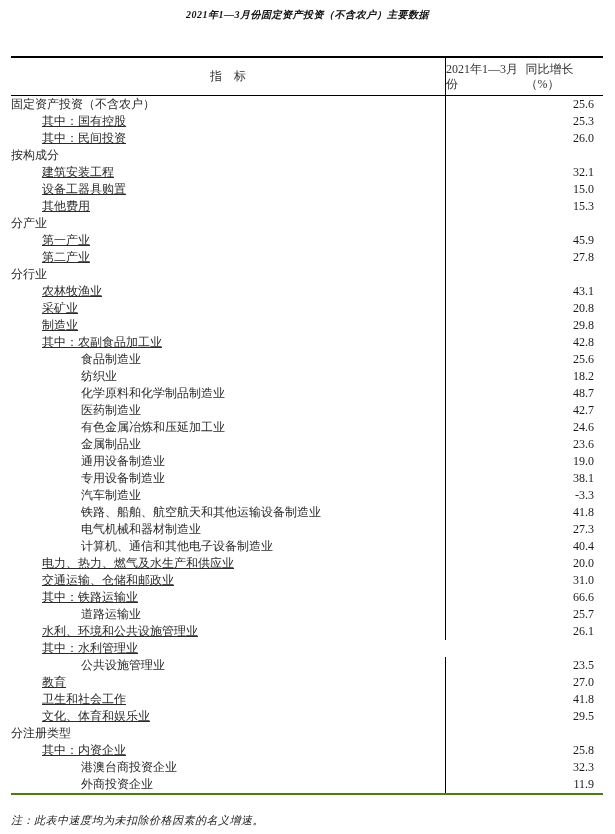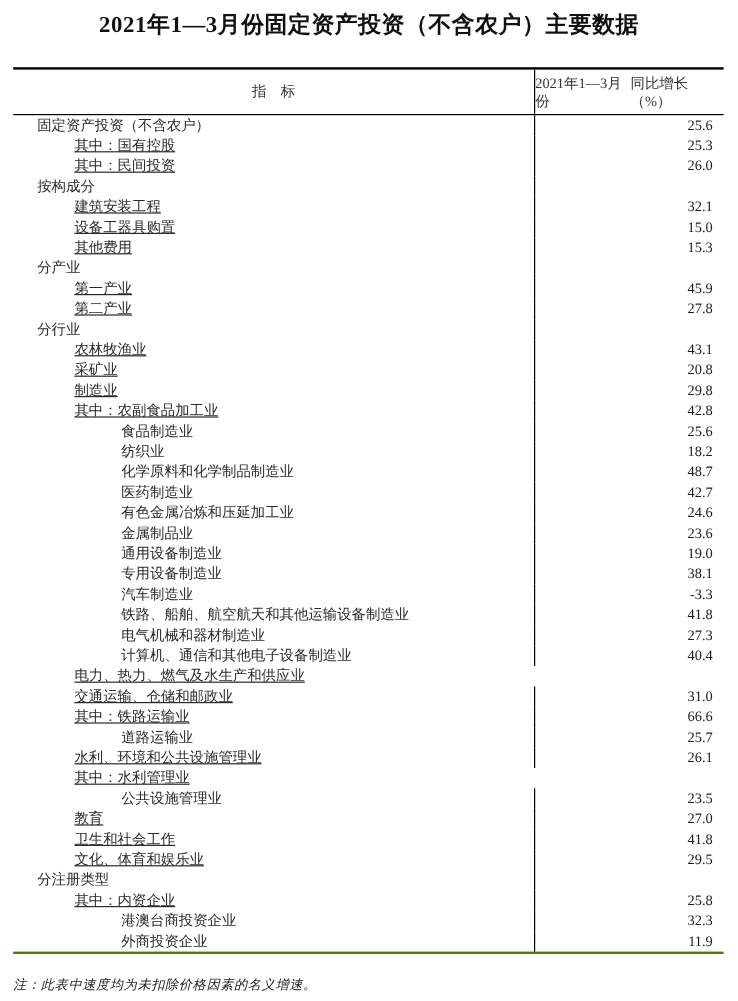--- a/index.html
+++ b/index.html
@@ -9,24 +9,25 @@
     color: #1c1c1c;
     font-family: "Liberation Serif", "DejaVu Serif", serif;
     position: relative;
     overflow: hidden;
   }
   .title {
     position: absolute;
     left: 0; top: 8px;
     width: 615px;
     text-align: center;
-    font-size: 19px;
+    font-size: 10px;
     font-weight: bold;
     letter-spacing: 0.5px;
     color: #111111;
+    font-style: italic;
   }
   .table {
     position: absolute;
     left: 11px; top: 56px;
     width: 592px;
     border-top: 2px solid #000;
     border-bottom: 2px solid #4d7c0f;
     box-sizing: border-box;
   }
   .thead {
@@ -47,21 +48,21 @@
     box-sizing: border-box;
     border-left: 1px solid #000;
     display: flex;
     flex-direction: row;
     align-items: center;
     justify-content: center;
     font-size: 12px;
     line-height: 15px;
     color: #333;
   }
-  .row { display: flex; height: 17px; margin-left: 20px; }
+  .row { display: flex; height: 17px; }
   .row .label {
     flex: 1;
     font-size: 12px;
     line-height: 17px;
     white-space: nowrap;
     overflow: hidden;
     color: #2a2a2a;
   }
   .row .value {
     width: 158px;
@@ -202,20 +203,21 @@
       <div class="row">
         <span class="label indent-2">电气机械和器材制造业</span>
         <span class="value">27.3</span>
       </div>
       <div class="row">
         <span class="label indent-2">计算机、通信和其他电子设备制造业</span>
         <span class="value">40.4</span>
       </div>
       <div class="row">
         <span class="label indent-1">电力、热力、燃气及水生产和供应业</span>
+        <span class="value">20.0</span>
       </div>
       <div class="row">
         <span class="label indent-1">交通运输、仓储和邮政业</span>
         <span class="value">31.0</span>
       </div>
       <div class="row">
         <span class="label indent-1">其中：铁路运输业</span>
         <span class="value">66.6</span>
       </div>
       <div class="row">

